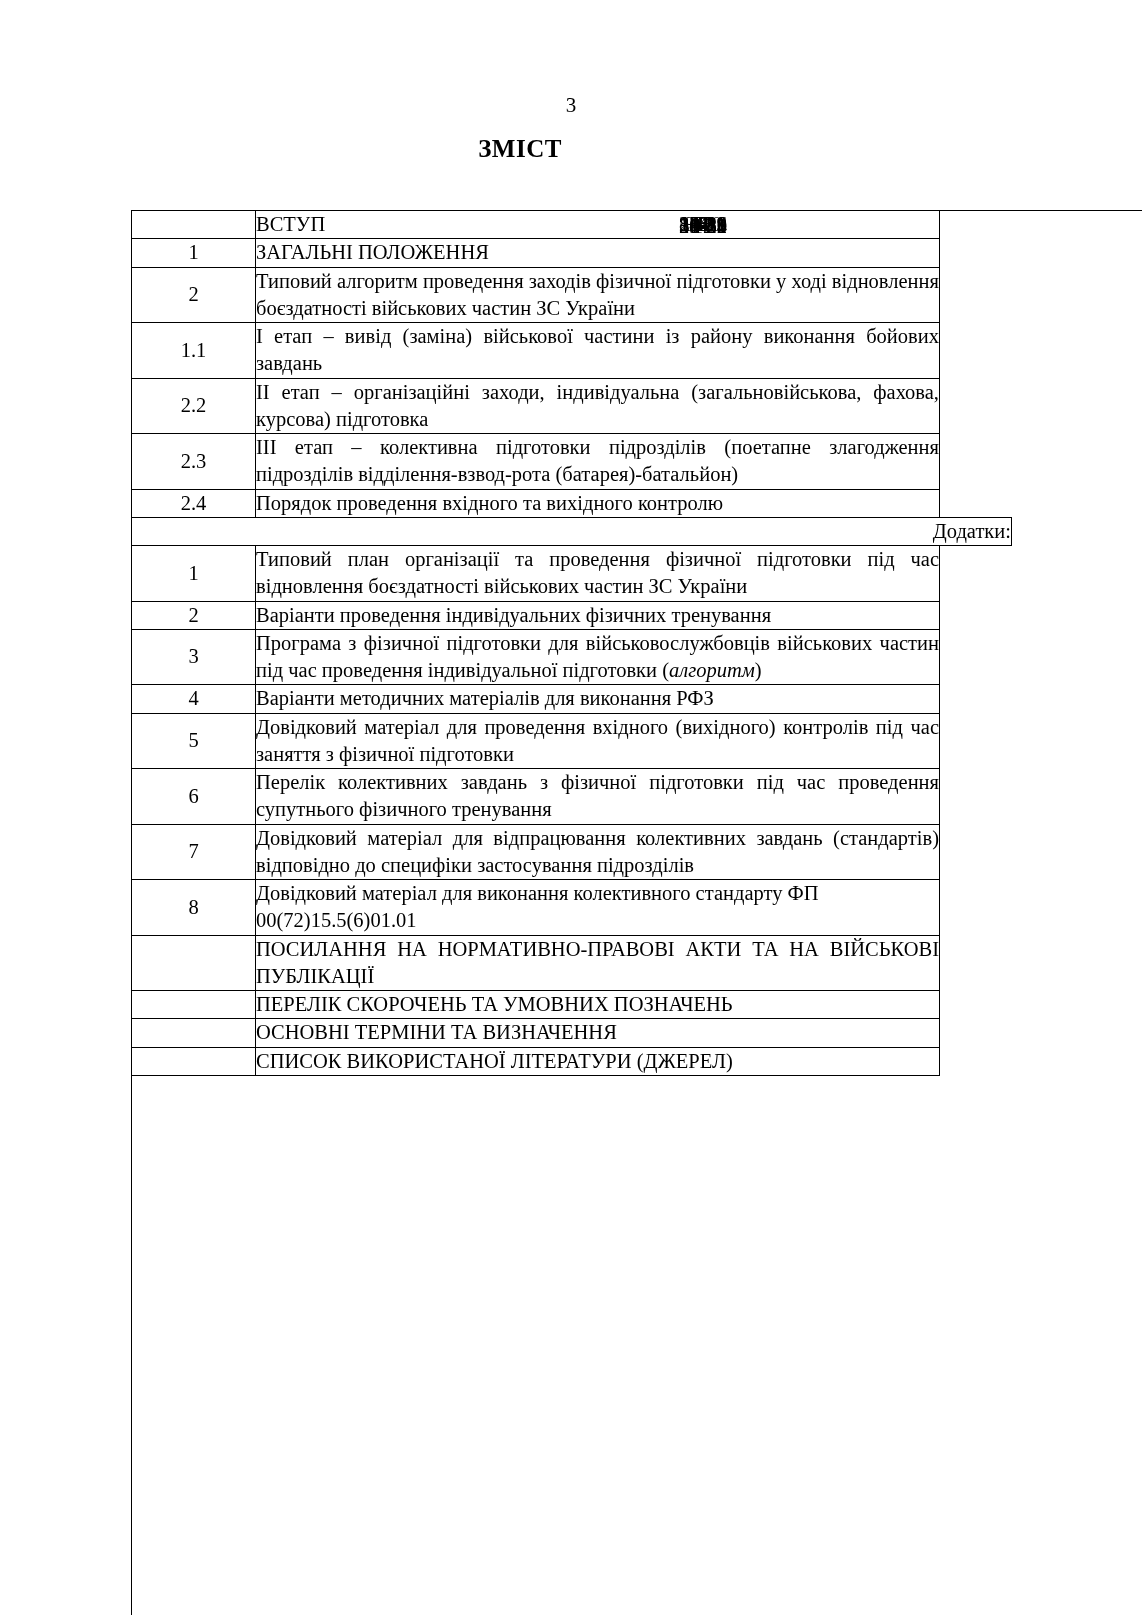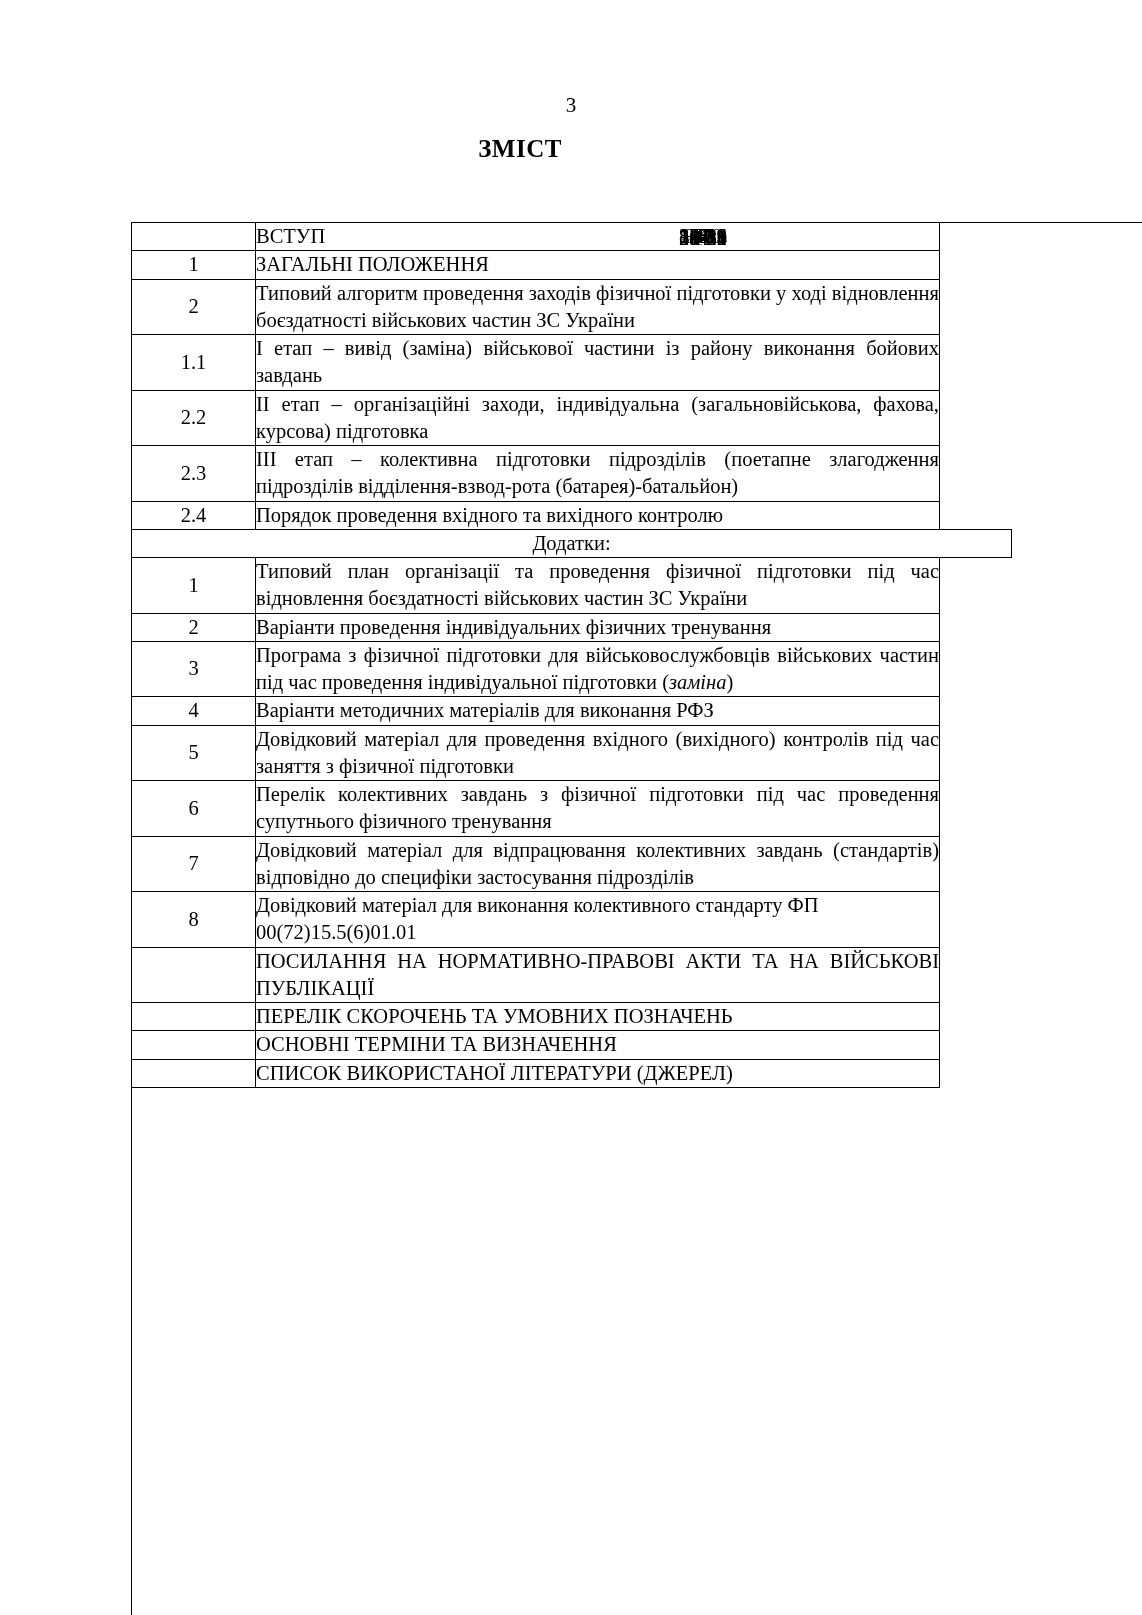--- a/index.html
+++ b/index.html
@@ -42,21 +42,21 @@
     text-align: center;
     font-size: 25px;
     font-weight: bold;
     letter-spacing: 0.5px;
     line-height: 1;
   }
 
   .toc-wrap {
     position: absolute;
     left: 131px;
-    top: 222px;
+    top: 210px;
     width: 880px;
   }
 
   table.toc {
     border-collapse: collapse;
     table-layout: fixed;
     width: 880px;
     font-size: 20.5px;
   }
 
@@ -95,21 +95,21 @@
     vertical-align: middle;
     line-height: 1.33;
   }
 
   td.page.top {
     vertical-align: top;
     padding-top: 2px;
   }
 
   td.span-all {
-    text-align: center;
+    text-align: right;
     padding: 1px 4px 1px 4px;
     line-height: 1.33;
   }
 
   .ital { font-style: italic; }
 </style>
 </head>
 <body>
 
 <div class="page">
@@ -169,21 +169,21 @@
             <td class="title">Типовий план організації та проведення фізичної підготовки під час відновлення боєздатності військових частин ЗС України</td>
             <td class="page top">12</td>
           </tr>
           <tr>
             <td class="num">2</td>
             <td class="title nojust">Варіанти проведення індивідуальних фізичних тренування</td>
             <td class="page">13-19</td>
           </tr>
           <tr>
             <td class="num">3</td>
-            <td class="title"><span>Програма з фізичної підготовки для військовослужбовців військових частин під час проведення індивідуальної підготовки (</span><span class="ital">заміна</span><span>)</span></td>
+            <td class="title"><span>Програма з фізичної підготовки для військовослужбовців військових частин під час проведення індивідуальної підготовки (</span><span class="ital">алгоритм</span><span>)</span></td>
             <td class="page top">20-24</td>
           </tr>
           <tr>
             <td class="num">4</td>
             <td class="title nojust">Варіанти методичних матеріалів для виконання РФЗ</td>
             <td class="page">25-29</td>
           </tr>
           <tr>
             <td class="num">5</td>
             <td class="title">Довідковий матеріал для проведення вхідного (вихідного) контролів під час заняття з фізичної підготовки</td>

